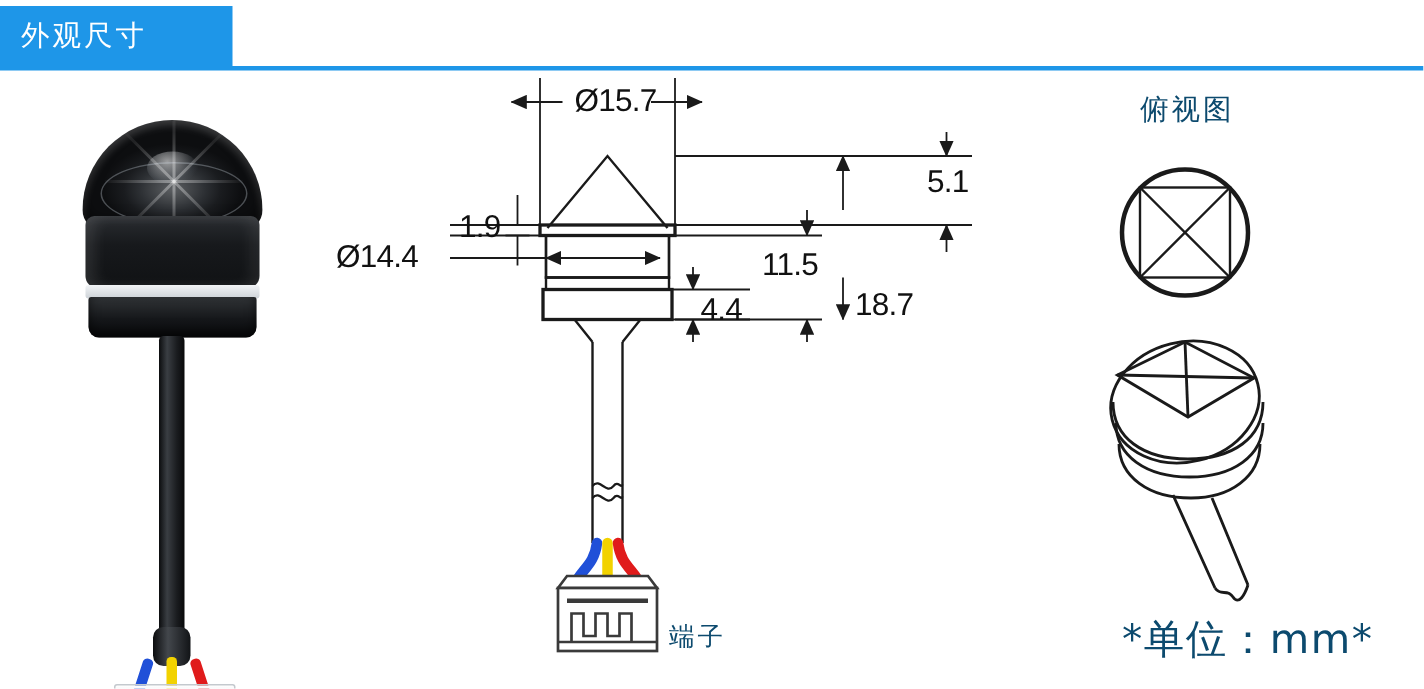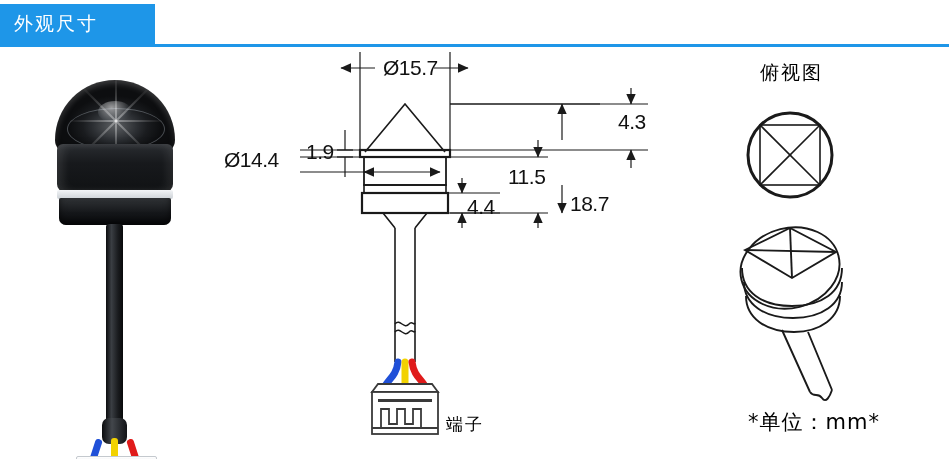--- a/index.html
+++ b/index.html
@@ -24,27 +24,27 @@
   }
   .svgwrap{position:absolute;left:0;top:0;width:949px;height:459px;pointer-events:none;}
 
   
   .dimtxt{
     position:absolute;color:#111;font-size:21px;
     font-family:Liberation Sans, sans-serif;
     white-space:nowrap;letter-spacing:-0.5px;
   }
   .cjk{
-    position:absolute;color:#000000;
+    position:absolute;color:#0c4a6e;
     font-family:"DejaVu Sans","Liberation Sans",sans-serif;
     white-space:nowrap;
   }
   .lbl-topview{font-size:19px;left:760px;top:60px;letter-spacing:2px;}
   .lbl-terminal{font-size:17px;left:446px;top:413px;letter-spacing:2px;}
-  .lbl-unit{font-size:21px;left:748px;top:408px;letter-spacing:1px;}
+  .lbl-unit{font-size:27px;left:748px;top:408px;letter-spacing:1px;}
 
   
   .photo{position:absolute;left:40px;top:78px;width:150px;height:360px;}
   .ph-dome{
     position:absolute;left:15px;top:2px;width:120px;height:74px;
     border-radius:60px 60px 14px 14px;
     background:
       radial-gradient(ellipse 46px 30px at 50% 62%, #5d6063 0%, #2c2f33 48%, #1a1c1f 70%, #0d0e10 100%),
       linear-gradient(180deg,#9aa0a6 0%,#3a3d42 45%,#17181b 100%);
     box-shadow:inset 0 -6px 10px rgba(0,0,0,.55), inset 0 3px 6px rgba(255,255,255,.22);
@@ -229,24 +229,24 @@
       <line x1="790" y1="228" x2="792" y2="278"></line>
       <path d="M742,268 C742,292 762,306 792,306 C822,306 842,292 842,268"></path>
       <path d="M744,282 C744,304 764,318 793,318 C822,318 842,304 842,282"></path>
       <path d="M746,296 C746,318 766,332 794,332 C820,332 840,318 840,296"></path>
       <path d="M782,330 L810,392 M808,332 L832,390"></path>
       <path d="M810,392 C814,398 818,392 822,398 C826,404 830,396 832,390"></path>
     </g>
   </svg>
 
   <div class="dimtxt" style="left:383px;top:56px;">Ø15.7</div>
-  <div class="dimtxt" style="left:224px;top:148px;">Ø14.4</div>
+  <div class="dimtxt" style="left:224px;top:160px;">Ø14.4</div>
   <div class="dimtxt" style="left:306px;top:140px;">1.9</div>
   <div class="dimtxt" style="left:467px;top:195px;">4.4</div>
   <div class="dimtxt" style="left:508px;top:165px;">11.5</div>
   <div class="dimtxt" style="left:570px;top:152px;margin-top:40px;">18.7</div>
-  <div class="dimtxt" style="left:618px;top:110px;">4.3</div>
+  <div class="dimtxt" style="left:618px;top:110px;">5.1</div>
 
   <div class="cjk lbl-terminal">端子</div>
   <div class="cjk lbl-topview">俯视图</div>
   <div class="cjk lbl-unit">*单位：mm*</div>
 
 </div>
 
 </body></html>

